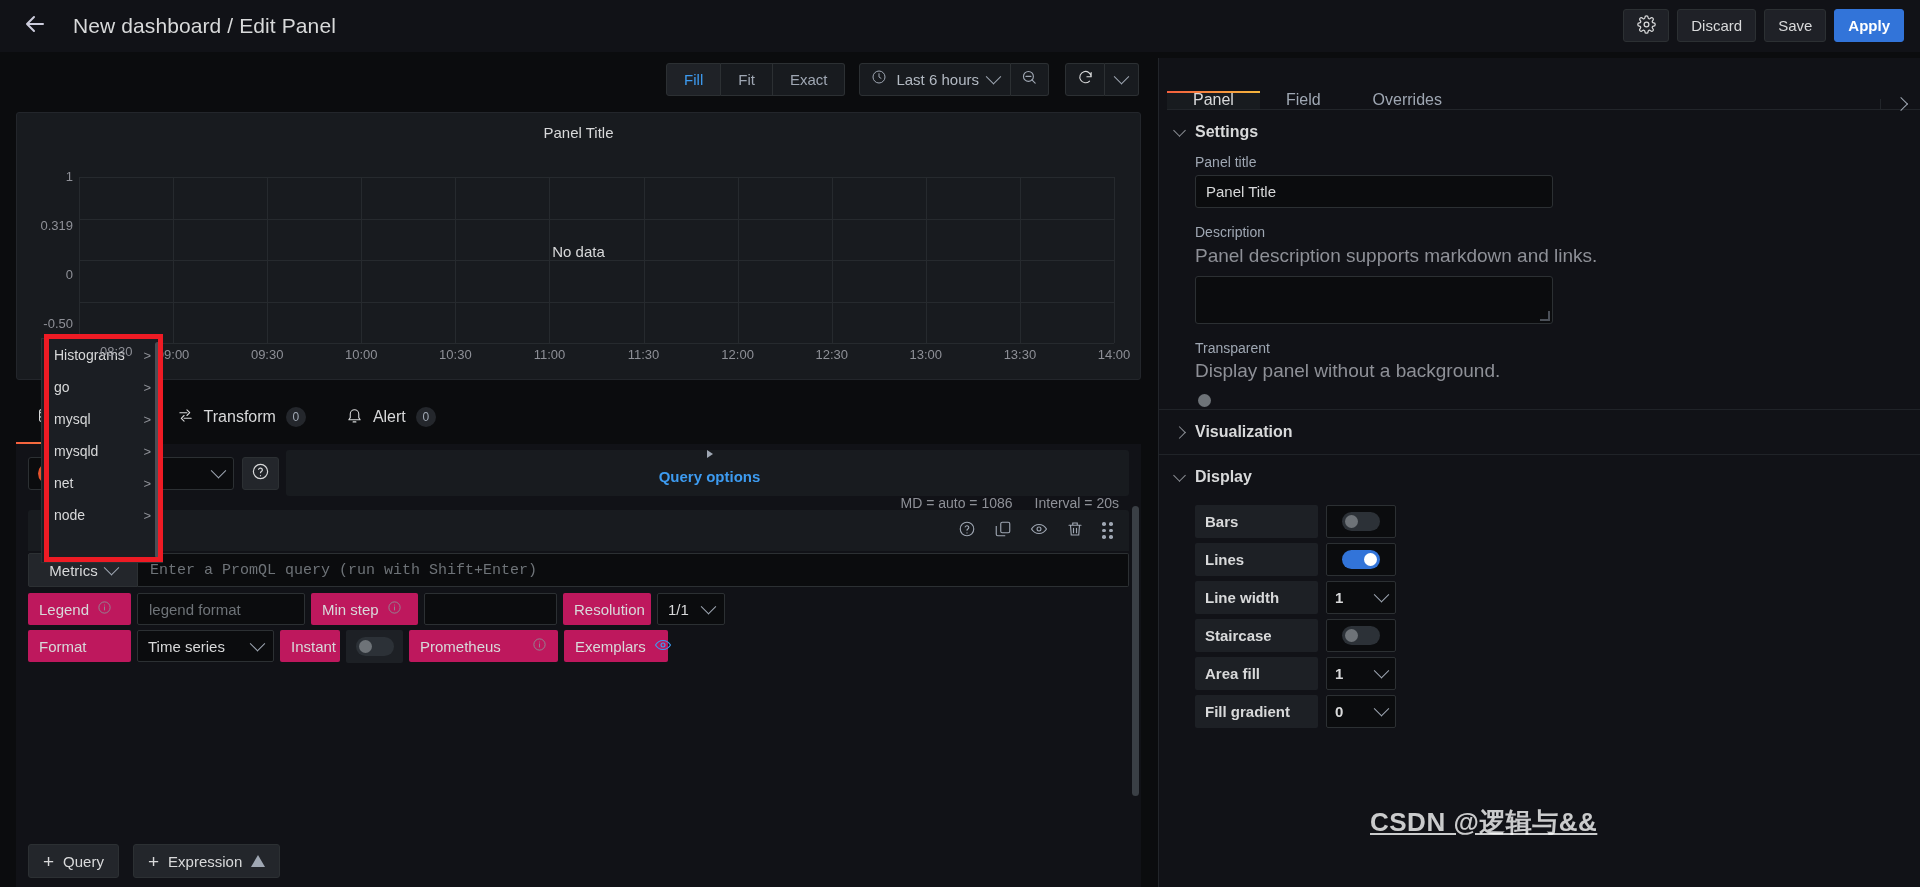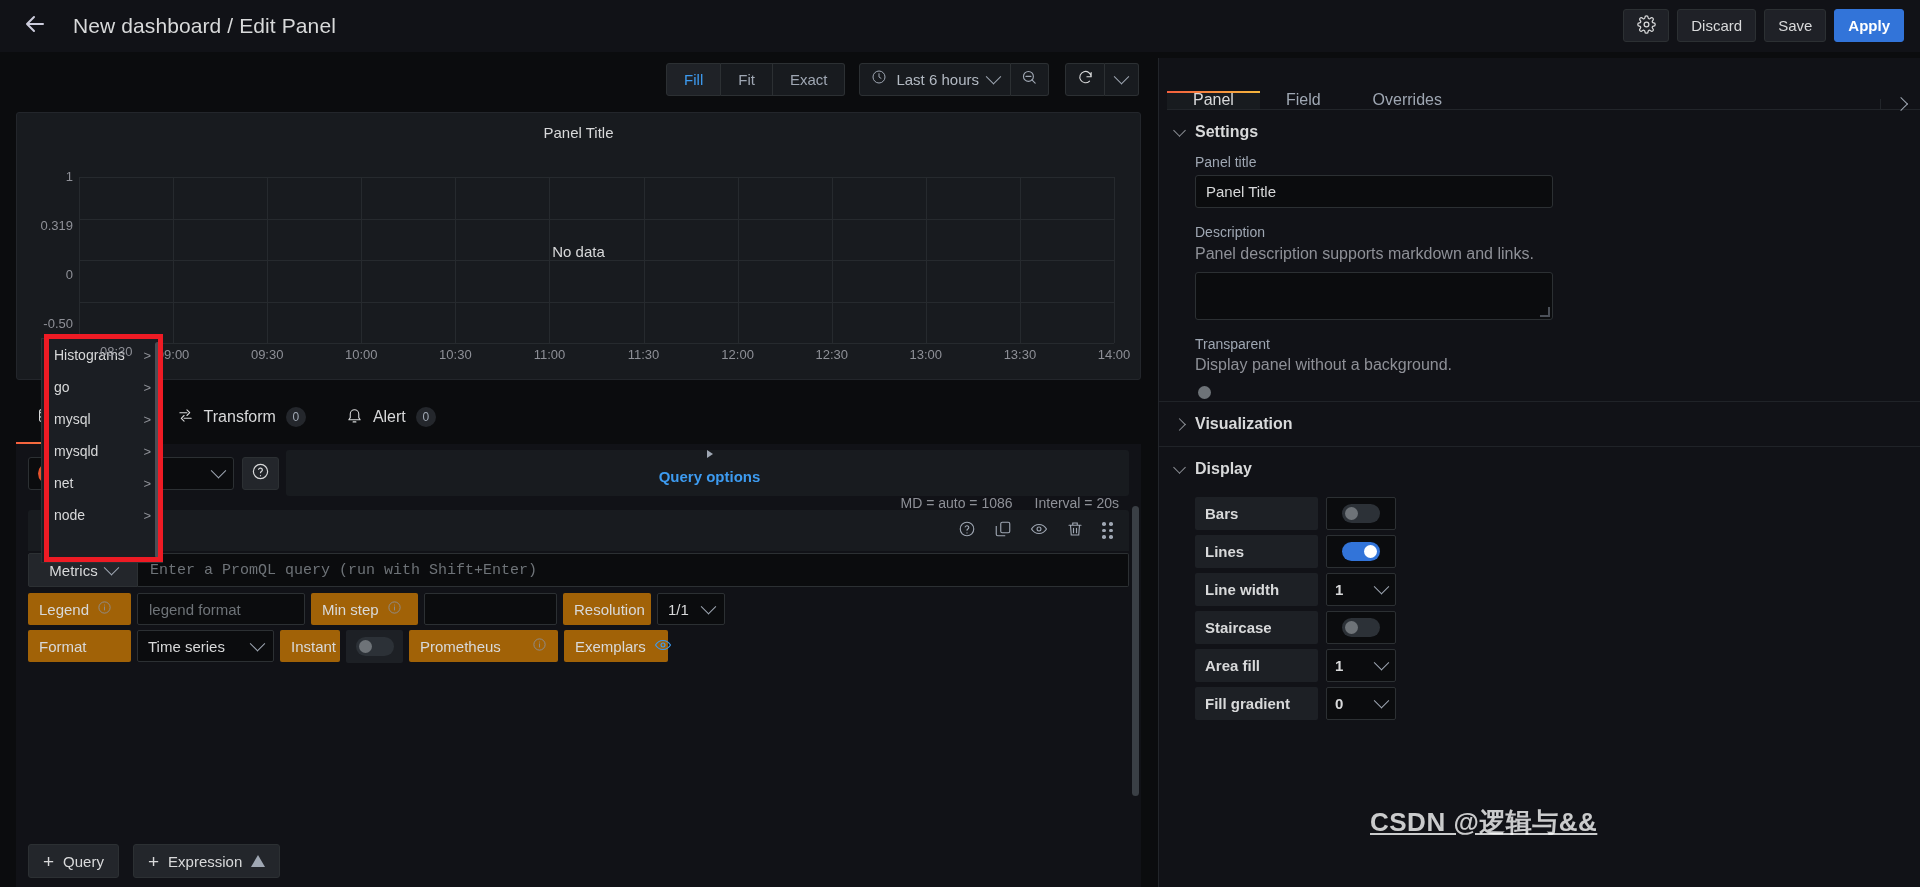--- a/index.html
+++ b/index.html
@@ -204,21 +204,21 @@
     border-radius: 0 2px 2px 0; display: flex; align-items: center; padding: 0 12px;
     font-family: "Liberation Mono", monospace; font-size: 15px; color: #6e7378; cursor: text;
   }
 
   .opt-row {
     position: absolute; left: 12px; right: 12px; display: flex; height: 32px; gap: 6px;
   }
   .opt-row.r1 { top: 149px; }
   .opt-row.r2 { top: 186px; }
   .fld-label {
-    background: #a16207; display: flex; align-items: center; padding: 0 11px; gap: 8px;
+    background: #be185d; display: flex; align-items: center; padding: 0 11px; gap: 8px;
     font-size: 15px; color: #d8d9da; border-radius: 2px; white-space: nowrap;
   }
   .fld-label svg { width: 15px; height: 15px; stroke: #8e9097; fill: none; stroke-width: 1.4; }
   .fld-input {
     background: #0b0c0e; border: 1px solid #2c3033; border-radius: 2px;
     display: flex; align-items: center; padding: 0 11px; font-size: 15px; color: #6e7378; cursor: text;
   }
   .fld-select {
     background: #0b0c0e; border: 1px solid #2c3033; border-radius: 2px;
     display: flex; align-items: center; padding: 0 10px; gap: 10px;
@@ -297,21 +297,21 @@
   }
   .f-desc { font-size: 14px; color: #8e9097; margin: 16px 0 5px; }
   .f-ta {
     width: 358px; height: 48px; background: #0b0c0e; border: 1px solid #2c3033; border-radius: 3px;
     position: relative; cursor: text;
   }
   .f-ta:after {
     content: ''; position: absolute; right: 2px; bottom: 2px; width: 8px; height: 8px;
     border-right: 2px solid #4b5058; border-bottom: 2px solid #4b5058;
   }
-  .f-sub { font-size: 16px; color: #8e9097; margin: 4px 0 9px; }
+  .f-sub { font-size: 19px; color: #8e9097; margin: 4px 0 9px; }
   .f-title2 { font-size: 14px; color: #9fa7b3; margin-top: 16px; }
 
   .disp-rows { padding: 6px 16px 8px 36px; font-weight: bold; }
   .disp-row { display: flex; align-items: center; gap: 8px; margin-bottom: 5px; }
   .disp-name {
     width: 123px; height: 33px; background: #1d2025; border-radius: 2px;
     display: flex; align-items: center; padding: 0 10px; font-size: 15px; color: #d8d9da;
   }
   .disp-ctrl {
     width: 70px; height: 33px; background: #0b0c0e; border: 1px solid #2c3033; border-radius: 2px;

